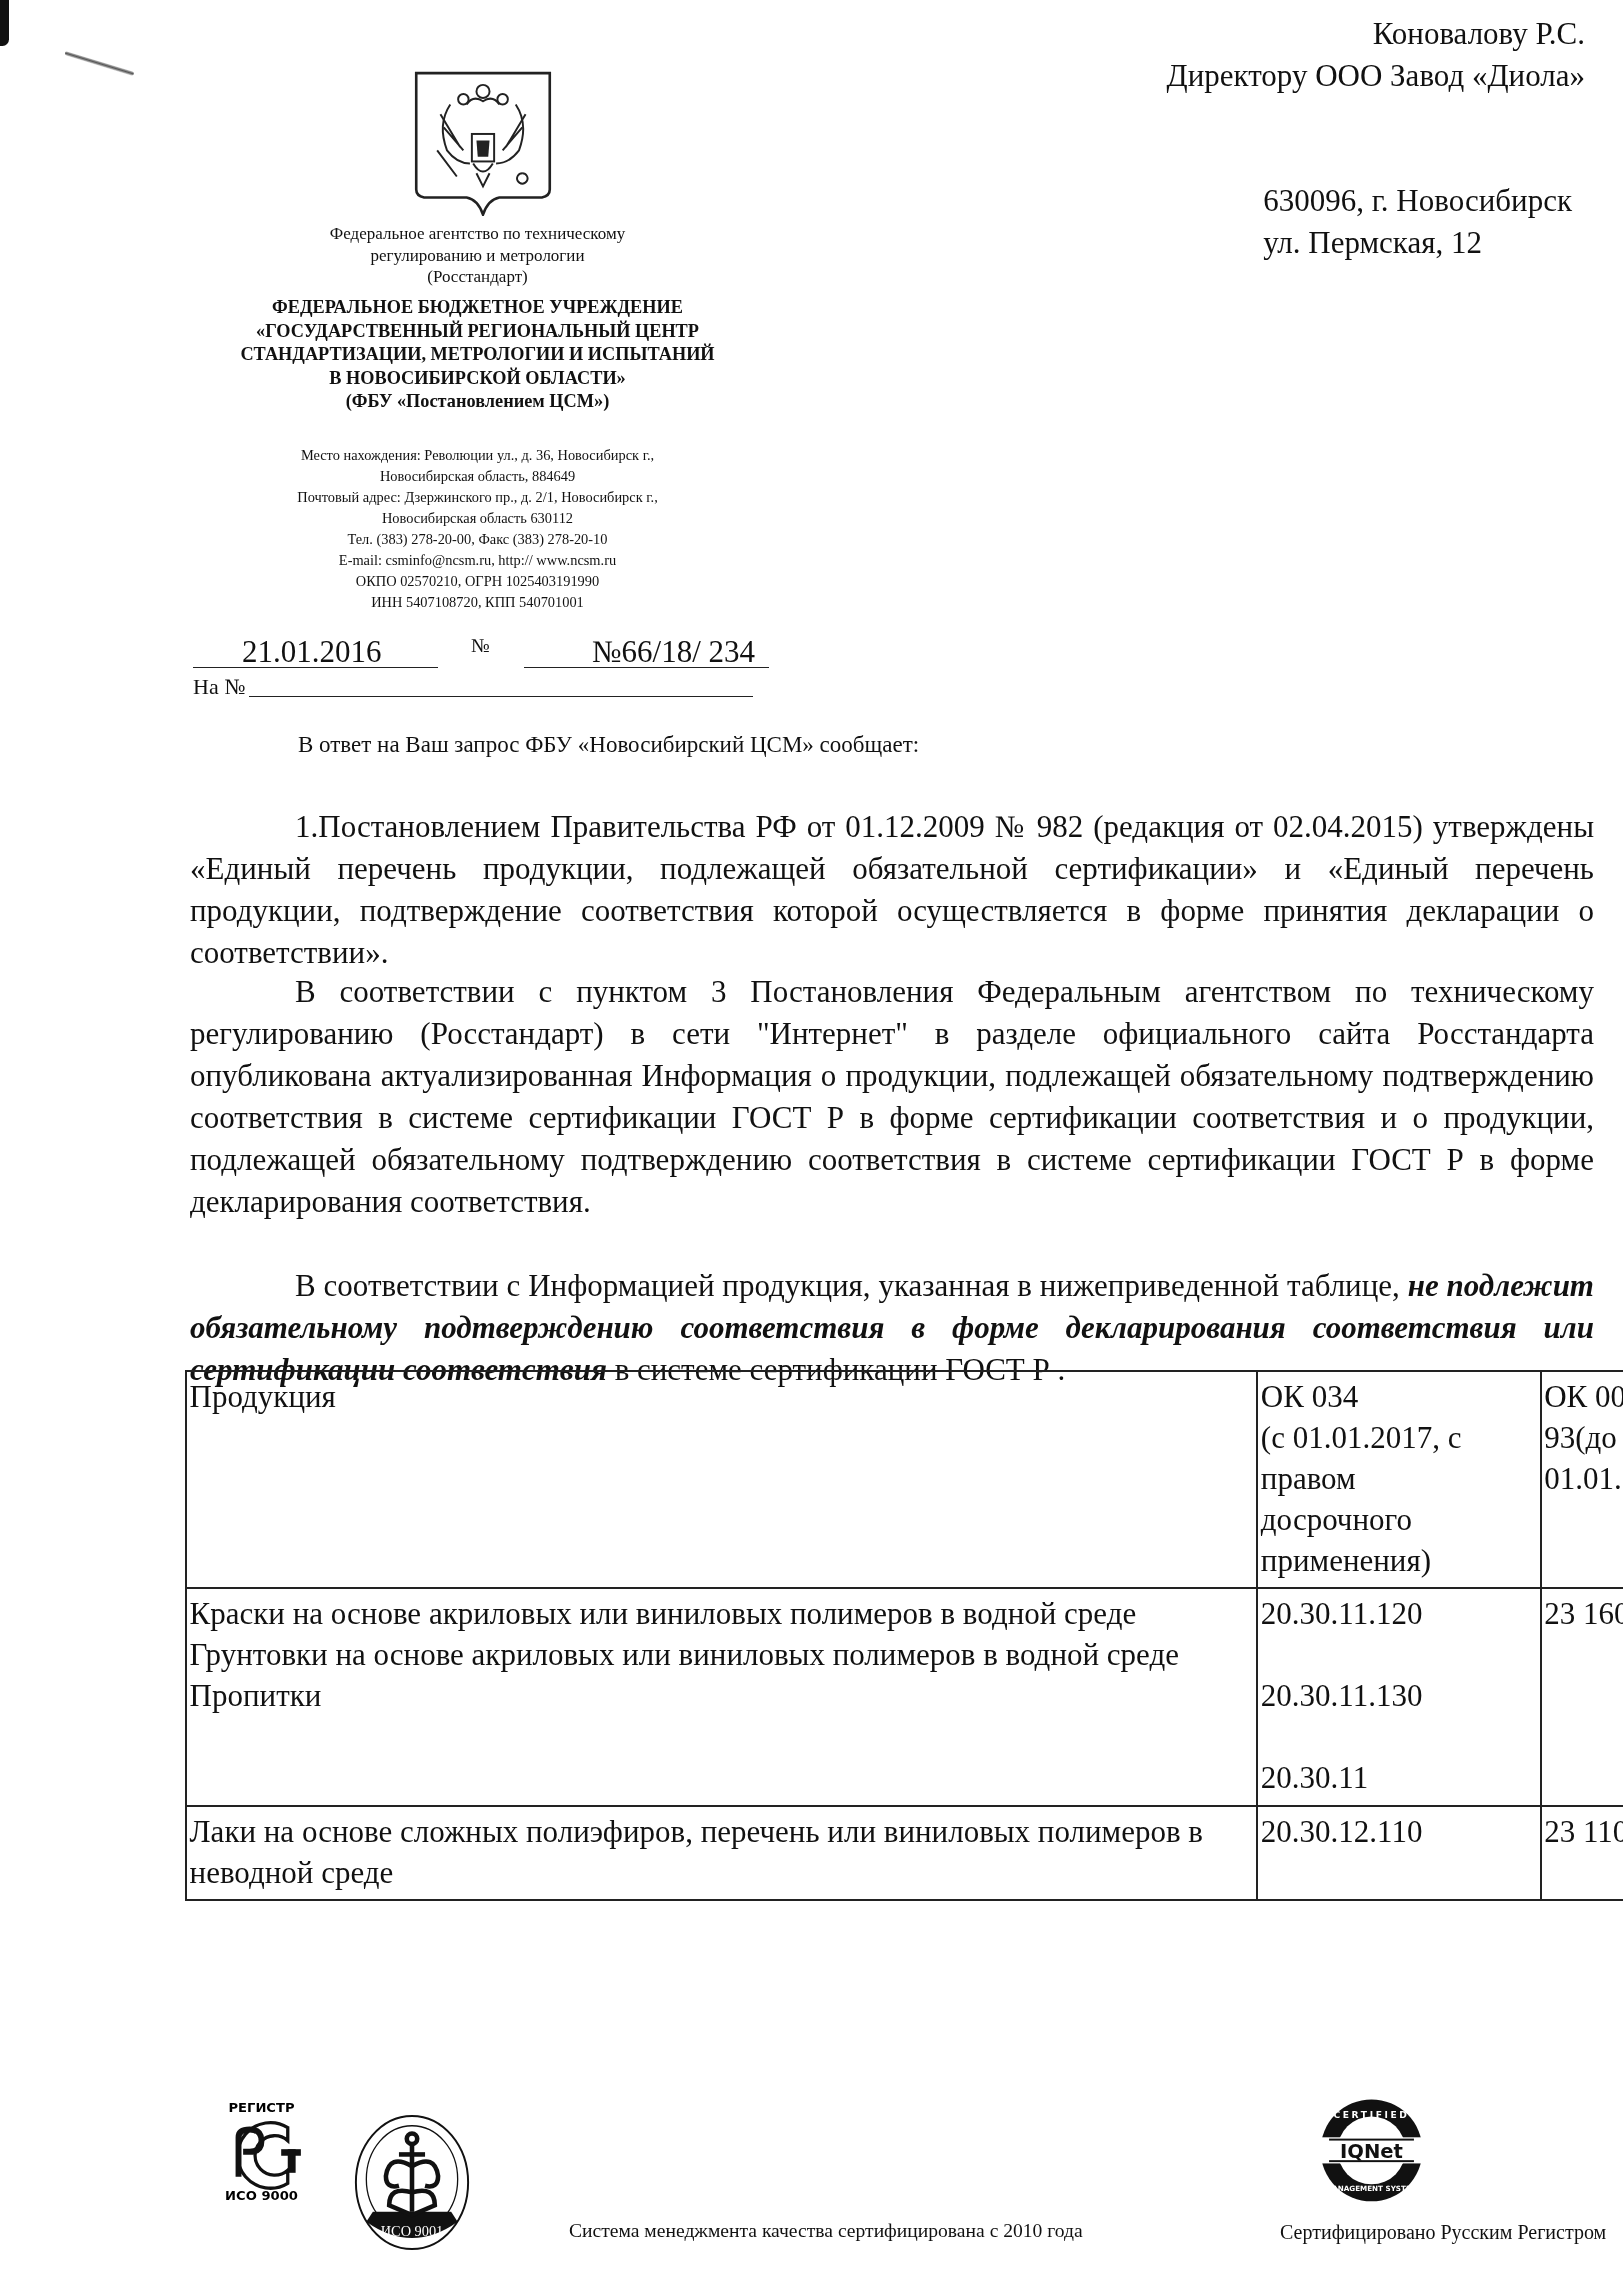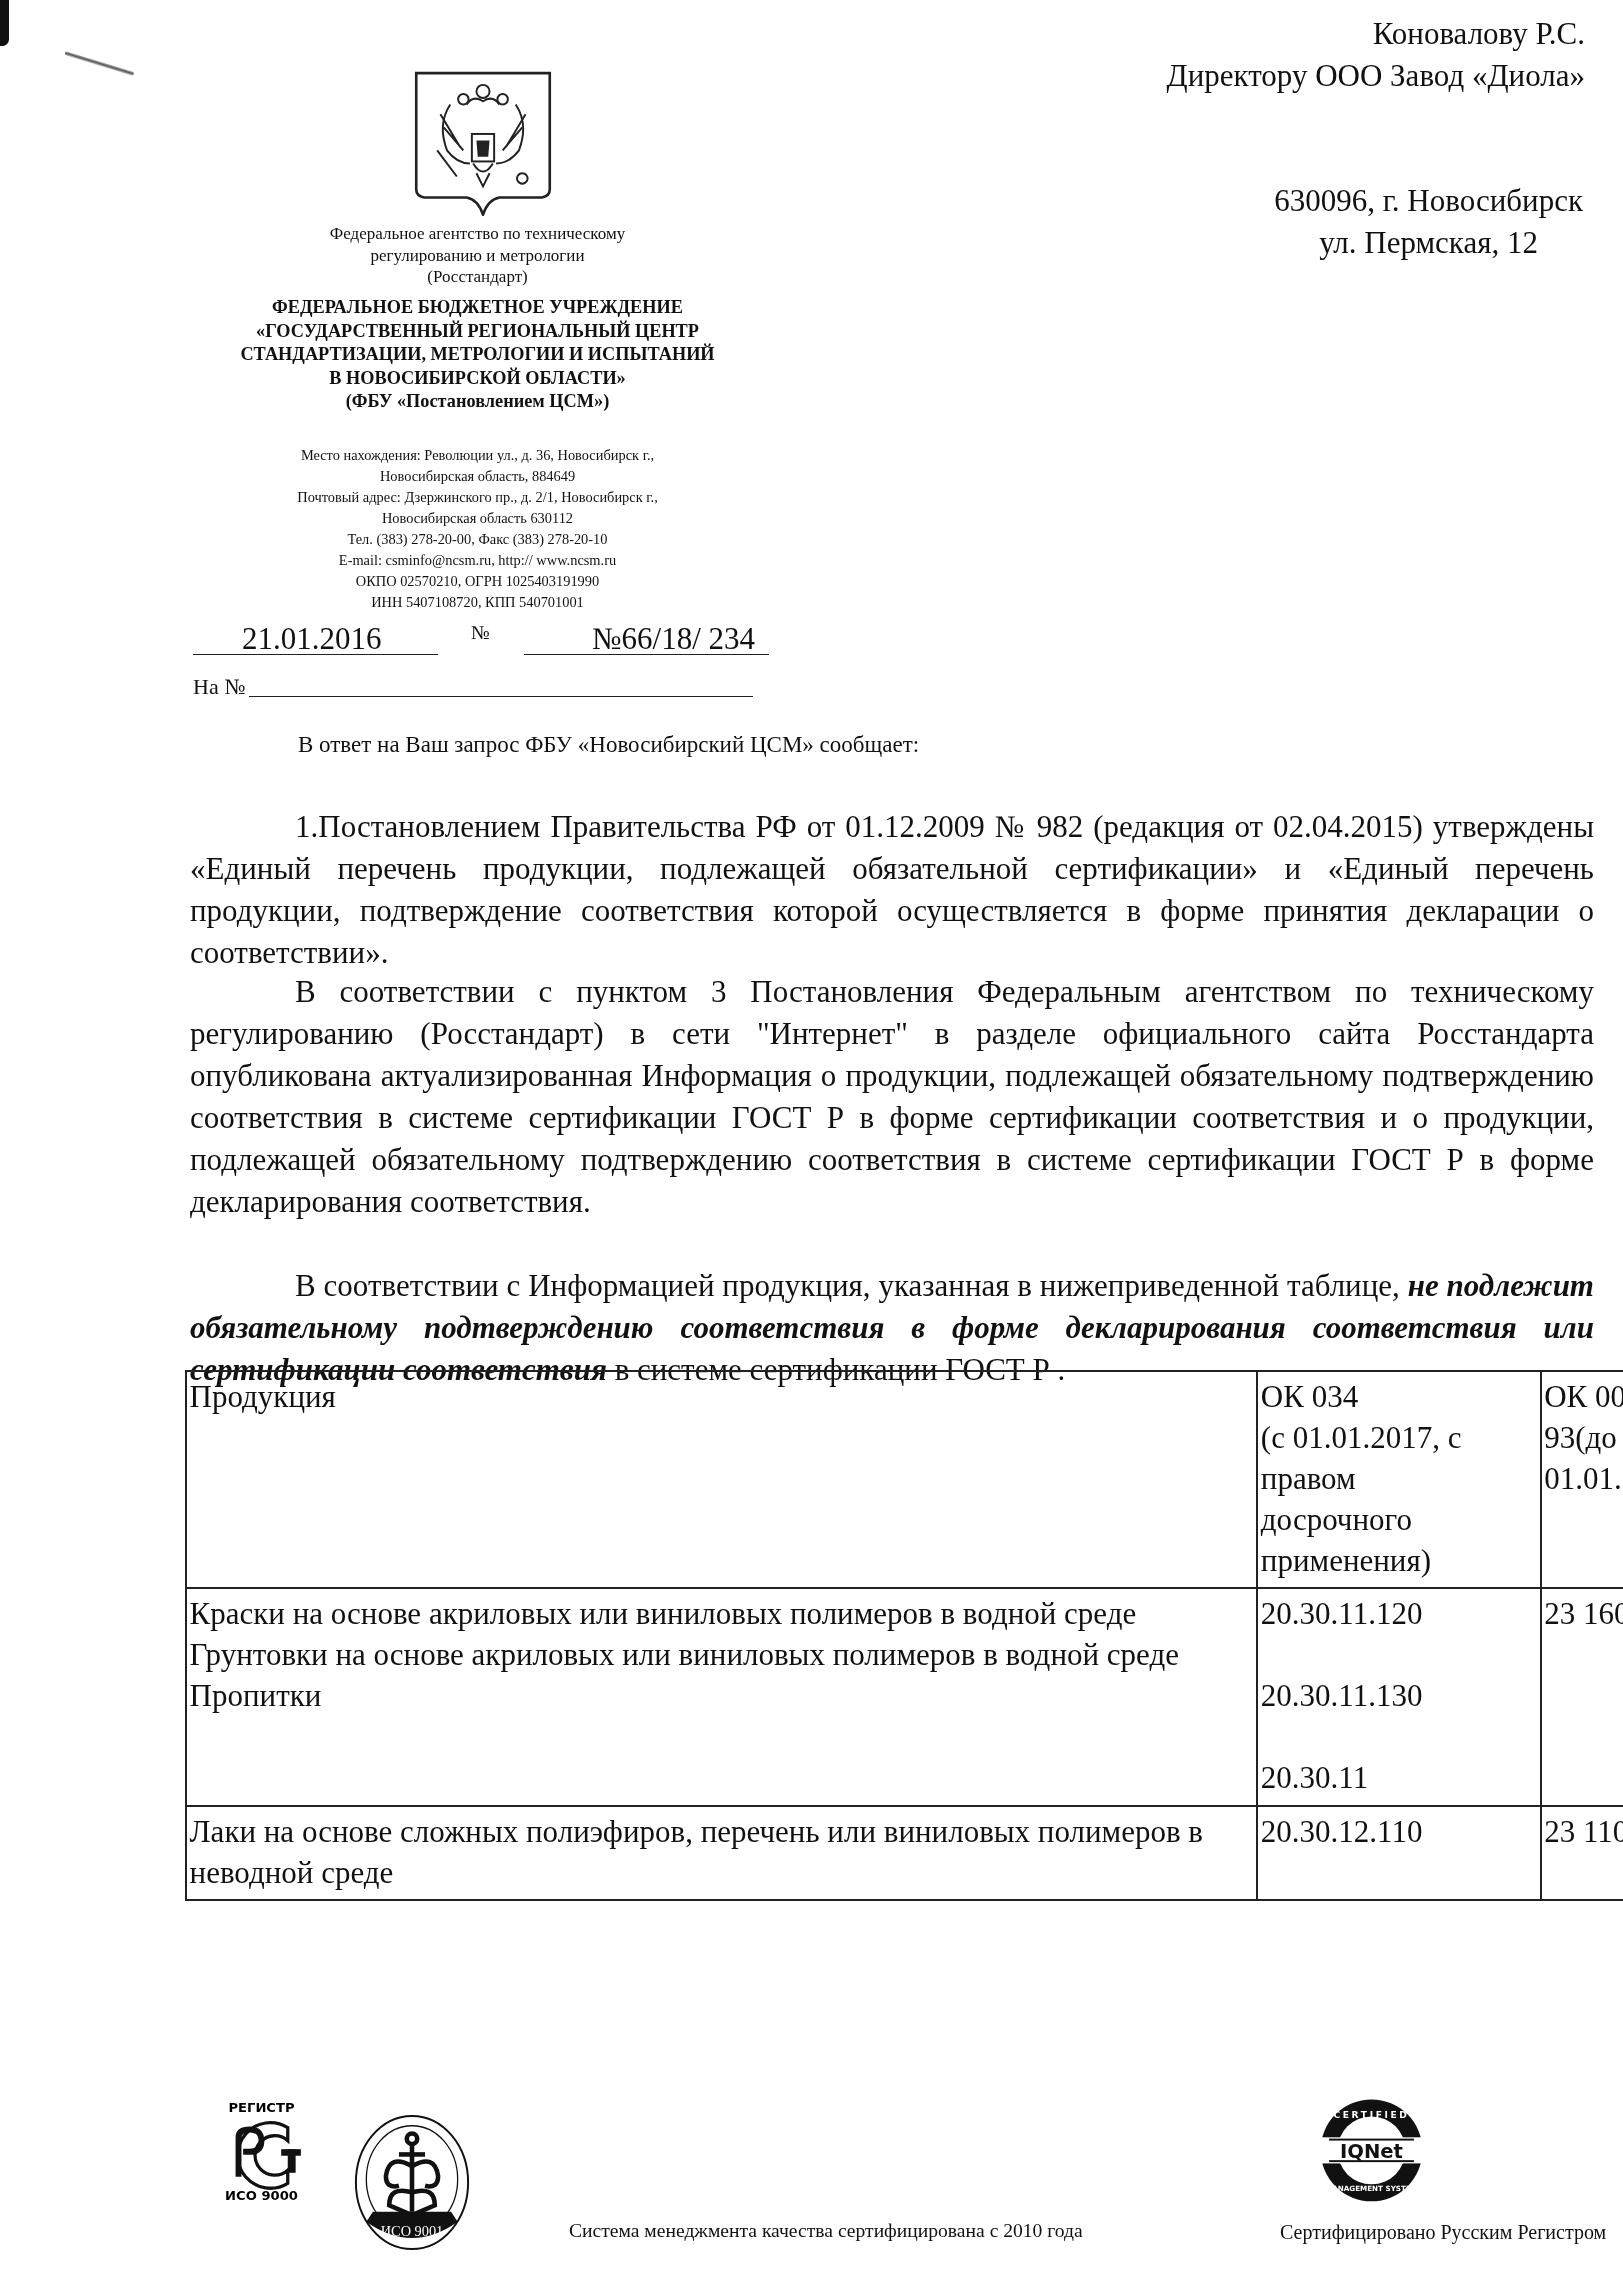--- a/index.html
+++ b/index.html
@@ -5,31 +5,31 @@
   html, body { margin: 0; padding: 0; background: #ffffff; }
   body { width: 1623px; height: 2295px; position: relative; overflow: hidden;
          font-family: "Liberation Serif", "DejaVu Serif", serif; color: #111; }
   .abs { position: absolute; }
   .staple { left: 65px; top: 51px; width: 72px; height: 3.9px; background: linear-gradient(#bbb,#555,#ccc);
             border-radius: 2px; transform: rotate(17deg); transform-origin: left center; }
   .edge { left: 0; top: 0; width: 9.2px; height: 46px; background: #111; border-radius: 0 0 6.5px 0; }
 
   
   .recipient { right: 38px; top: 13px; text-align: right; font-size: 31px; line-height: 42px; }
-  .recipient-addr { right: 40px; top: 180px; text-align: center; font-size: 31px; line-height: 42px; }
+  .recipient-addr { right: 51px; top: 180px; text-align: left; font-size: 31px; line-height: 42px; }
 
   
   .emblem { left: 411px; top: 65px; width: 144px; height: 151px; }
   .lh { left: 183px; width: 589px; text-align: center; }
   .lh-agency { top: 223px; font-size: 17px; line-height: 21.6px; }
   .lh-org { top: 296px; font-size: 18.3px; line-height: 23.6px; font-weight: bold; }
   .lh-contacts { top: 445px; font-size: 14.4px; line-height: 21px; }
 
   
-  .reg { left: 193px; top: 621px; width: 589px; height: 39px; font-size: 31px; }
+  .reg { left: 193px; top: 634px; width: 589px; height: 39px; font-size: 31px; }
   .reg .line1 { position: absolute; left: 0; top: 33px; width: 245px; border-top: 1.3px solid #222; }
   .reg .line2 { position: absolute; left: 331px; top: 33px; width: 245px; border-top: 1.3px solid #222; }
   .reg .date { position: absolute; left: 49px; top: 0; }
   .reg .no { position: absolute; left: 278px; top: 1.3px; font-size: 19.6px; }
   .reg .num { position: absolute; left: 399px; top: 0; }
   .ref { left: 193px; top: 674px; font-size: 22px; }
   .ref .line { display: inline-block; width: 504px; border-bottom: 1.3px solid #222; margin-left: 3.9px; vertical-align: -2.6px; }
 
   
   .body { left: 190px; width: 1404px; font-size: 31px; line-height: 42px; text-align: justify; }

